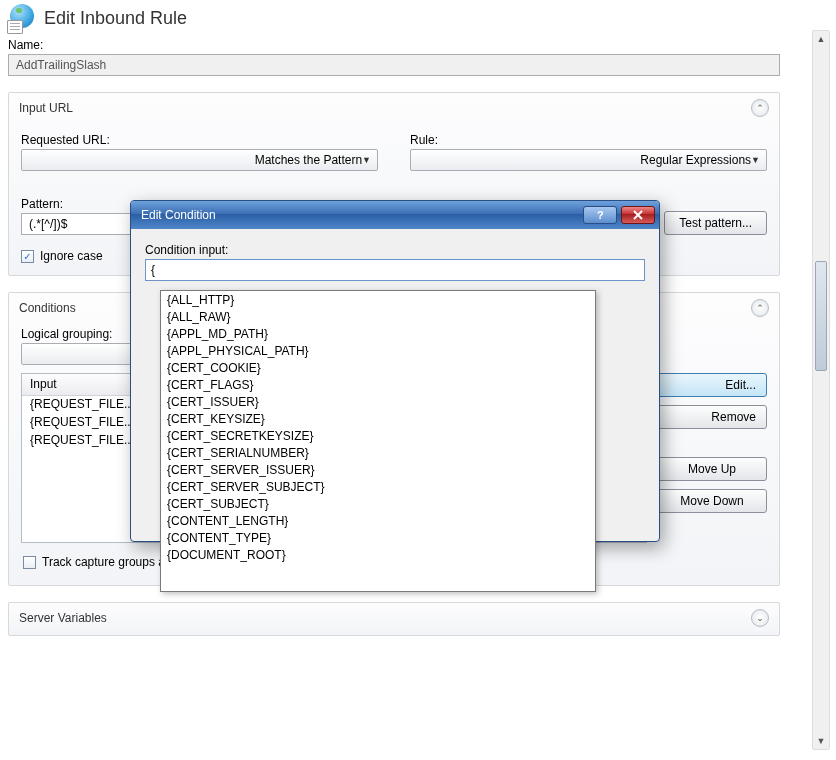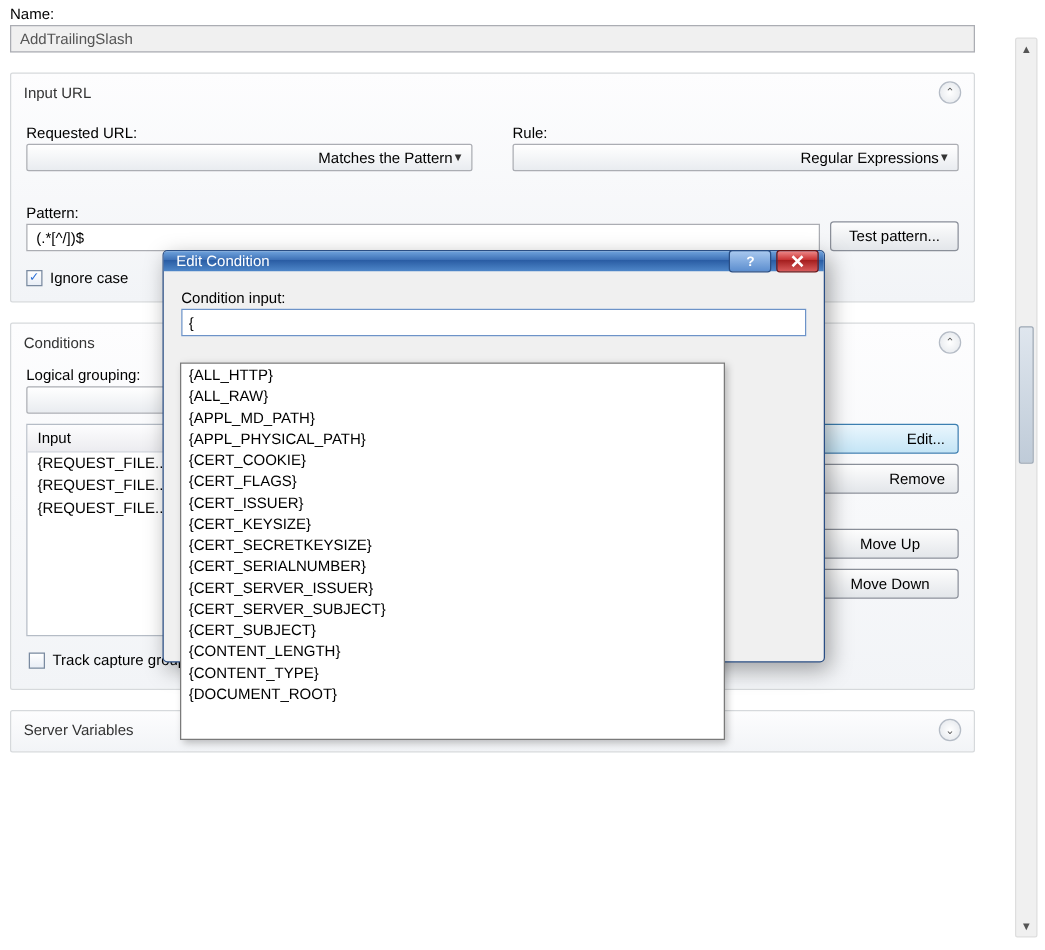--- a/index.html
+++ b/index.html
@@ -115,40 +115,40 @@
     position:absolute;
     left:130px; top:200px;
     width:530px;
     border:1px solid #2a4e84;
     background:#f0f0f0;
     box-shadow: 4px 6px 18px rgba(0,0,0,0.35);
     border-radius:4px;
     z-index:50;
   }
   .titlebar{
-    height:16px;
+    height:28px;
     background:linear-gradient(#6ea2dc,#3c6fb5 45%,#2a5da4 46%,#4f87c9);
     border-radius:3px 3px 0 0;
     display:flex;align-items:center;justify-content:space-between;
     padding:0 4px 0 10px;color:#fff;font-size:12px;
   }
   .title-ctrls{display:flex;gap:4px;}
   .title-btn{
     width:34px;height:18px;border-radius:3px;display:flex;align-items:center;justify-content:center;cursor:pointer;
   }
   .title-btn.help{background:linear-gradient(#a8c8ef,#5c8ecf);border:1px solid #2a4e84;}
   .title-btn.close{background:linear-gradient(#e88,#c72f2f 45%,#a51f1f 46%,#d95b5b);border:1px solid #6d1616;}
   .title-btn svg{width:12px;height:12px;}
   .dialog-body{padding:10px 14px 0;}
   .dialog-input{
     width:100%;height:22px;border:1px solid #6d93c8;padding:2px 5px;font-size:12px;background:#fff;
   }
   
   .dropdown{
-    position:absolute;left:144px;top:290px;width:436px;height:302px;
+    position:absolute;left:160px;top:290px;width:436px;height:302px;
     border:1px solid #7a7a7a;background:#fff;z-index:60;
     box-shadow:2px 2px 6px rgba(0,0,0,0.25);
     overflow:hidden;
   }
   .drop-inner{overflow-y:scroll;height:100%;}
   .drop-item{padding:1.5px 6px;font-size:12px;cursor:pointer;}
   
   .side-scroll{
     position:absolute;right:6px;top:30px;width:18px;height:720px;
     background:#f0f0f0;border:1px solid #dedede;border-radius:2px;
@@ -158,20 +158,27 @@
     background:linear-gradient(#dfe6ee,#bfcbd8);border:1px solid #9aa6b4;border-radius:2px;
   }
   .side-arrow{position:absolute;left:0;width:16px;height:16px;display:flex;align-items:center;justify-content:center;color:#555;font-size:9px;}
   .side-arrow.top{top:0;}
   .side-arrow.bot{bottom:0;}
 </style>
 </head>
 <body>
 
 <div class="main-area">
+  <div class="header-row">
+    <div class="iis-icon">
+      <div class="globe"></div>
+        <div class="sheet"></div>
+    </div>
+    <div class="header-title">Edit Inbound Rule</div>
+  </div>
 
   <div class="label">Name:</div>
   <input class="text-input disabled" readonly="" value="AddTrailingSlash" style="">
 
   
   <div class="panel">
     <div class="panel-head">
       <span class="panel-title">Input URL</span>
       <div class="collapse-btn">
         <span>⌃</span>

